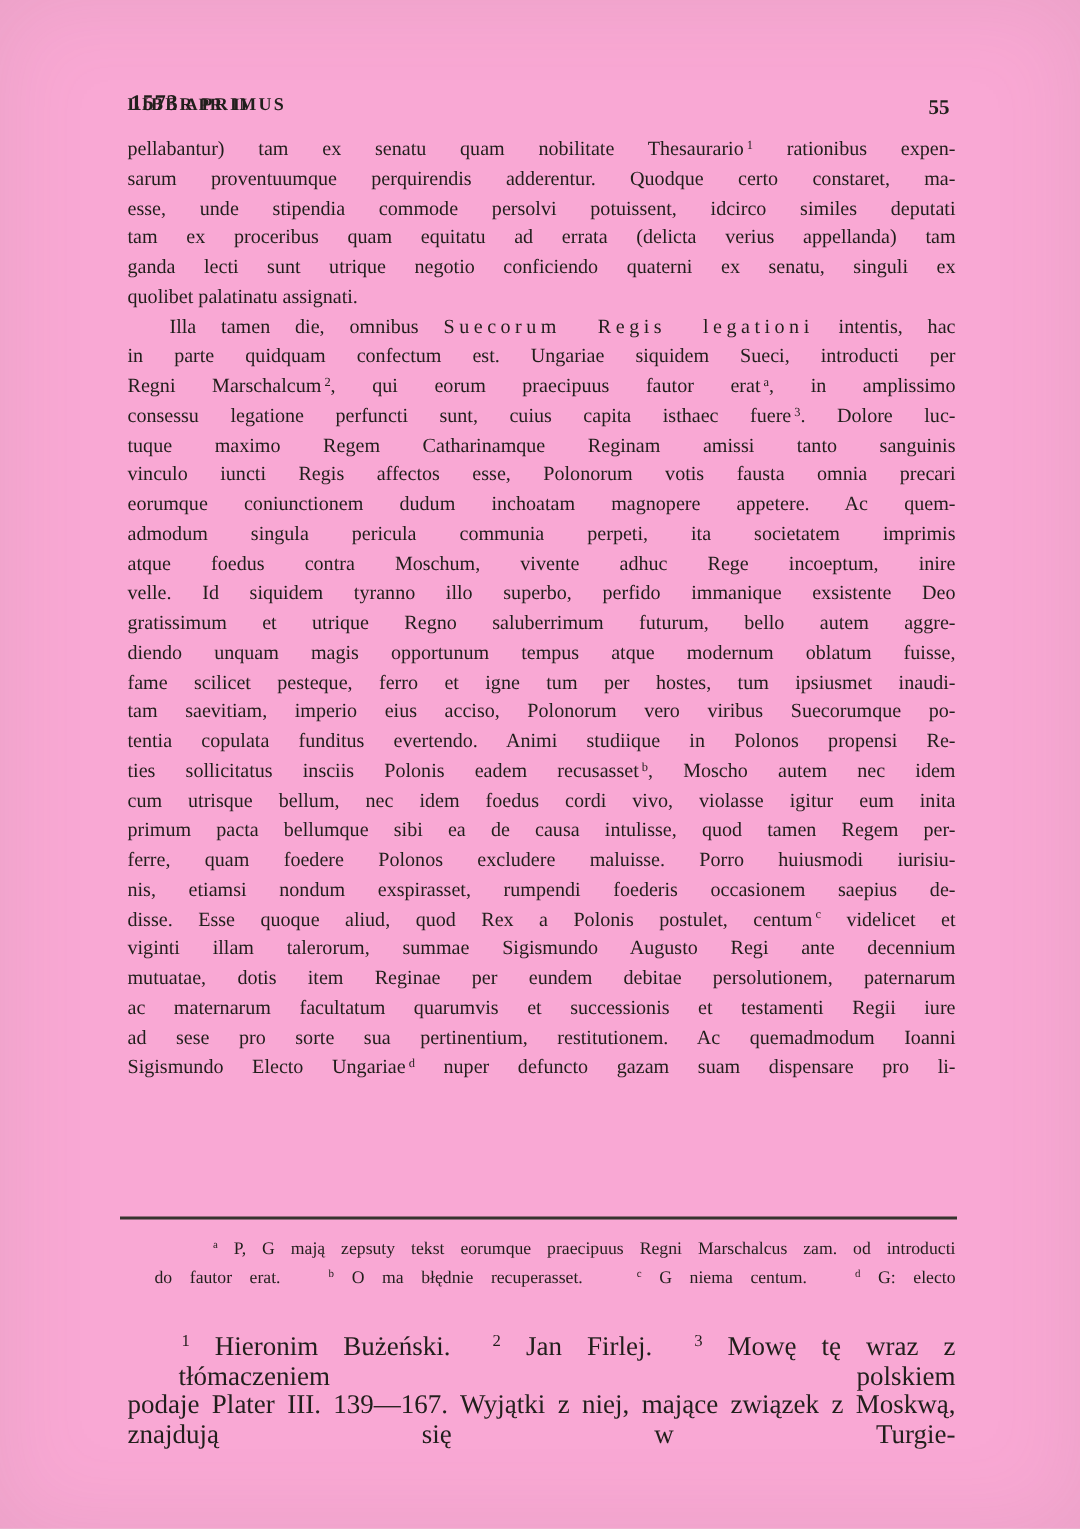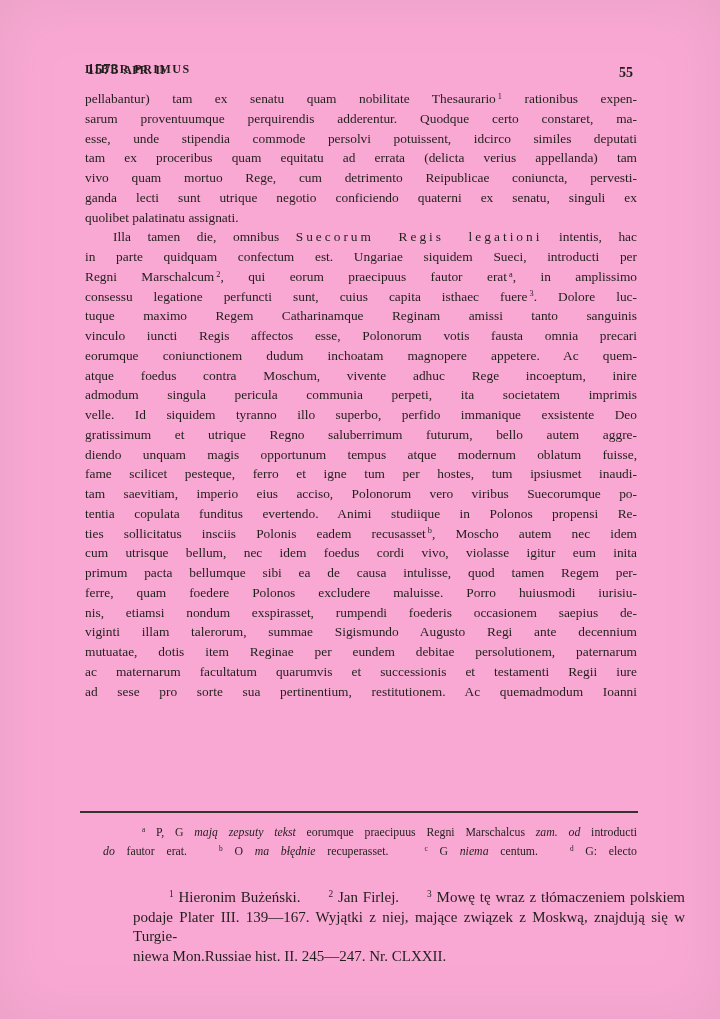--- a/index.html
+++ b/index.html
@@ -26,33 +26,33 @@
     position:absolute;top:76px;left:85px;width:552px;
     font-size:13.4px;line-height:19.75px;margin-top:13px;
   }
   .line{text-align:justify;text-align-last:justify;}
   .line.last{text-align-last:left;}
   .gap{display:inline-block;height:1px;}
   sup{
     font-size:0.62em;line-height:0;vertical-align:baseline;
     position:relative;top:-0.5em;margin-left:2px;
   }
-  .it{font-style:italic;}
+  .it{}
   .spaced{letter-spacing:3px;word-spacing:5px;}
   
   .fn-rule{position:absolute;top:811px;left:80px;width:558px;height:0;
     border-top:2px solid #36332e;}
   
   .fn-letters{
     position:absolute;top:823px;left:85px;width:552px;
     font-size:11.8px;line-height:19px;
   }
   .fn-numbers{
     position:absolute;top:888px;left:85px;width:552px;
-    font-size:15px;line-height:19.5px;margin-left:48px;
+    font-size:18px;line-height:19.5px;
   }
 </style>
 </head>
 <body>
 
 <div class="page">
 
   <div class="header">
     <div class="h-date">
       <span class="h-year">1573</span>
@@ -60,55 +60,55 @@
     </div>
     <div class="h-title">LIBER PRIMUS</div>
     <div class="h-page">55</div>
   </div>
 
   <div class="body-text">
       <div class="line">pellabantur) tam ex senatu quam nobilitate Thesaurario<sup>1</sup> rationibus expen-</div>
       <div class="line">sarum proventuumque perquirendis adderentur. Quodque certo constaret, ma-</div>
       <div class="line">esse, unde stipendia commode persolvi potuissent, idcirco similes deputati</div>
       <div class="line">tam ex proceribus quam equitatu ad errata (delicta verius appellanda) tam</div>
-      <div class="line">vivo quam mortuo Rege, cum detrimento Reipublicae coniuncta, pervesti-</div>
       <div class="line">ganda lecti sunt utrique negotio conficiendo quaterni ex senatu, singuli ex</div>
       <div class="line last">quolibet palatinatu assignati.</div>
       <div class="line" style="padding-left: 28px;">Illa tamen die, omnibus <span class="spaced">Suecorum Regis legationi</span> intentis, hac</div>
       <div class="line">in parte quidquam confectum est. Ungariae siquidem Sueci, introducti per</div>
       <div class="line">Regni Marschalcum<sup>2</sup>, qui eorum praecipuus fautor erat<sup>a</sup>, in amplissimo</div>
       <div class="line">consessu legatione perfuncti sunt, cuius capita isthaec fuere<sup>3</sup>. Dolore luc-</div>
       <div class="line">tuque maximo Regem Catharinamque Reginam amissi tanto sanguinis</div>
       <div class="line">vinculo iuncti Regis affectos esse, Polonorum votis fausta omnia precari</div>
       <div class="line">eorumque coniunctionem dudum inchoatam magnopere appetere. Ac quem-</div>
+      <div class="line">admodum singula pericula communia perpeti, ita societatem imprimis</div>
       <div class="line">atque foedus contra Moschum, vivente adhuc Rege incoeptum, inire</div>
-      <div class="line">admodum singula pericula communia perpeti, ita societatem imprimis</div>
       <div class="line">velle. Id siquidem tyranno illo superbo, perfido immanique exsistente Deo</div>
       <div class="line">gratissimum et utrique Regno saluberrimum futurum, bello autem aggre-</div>
       <div class="line">diendo unquam magis opportunum tempus atque modernum oblatum fuisse,</div>
       <div class="line">fame scilicet pesteque, ferro et igne tum per hostes, tum ipsiusmet inaudi-</div>
       <div class="line">tam saevitiam, imperio eius acciso, Polonorum vero viribus Suecorumque po-</div>
       <div class="line">tentia copulata funditus evertendo. Animi studiique in Polonos propensi Re-</div>
       <div class="line">ties sollicitatus insciis Polonis eadem recusasset<sup>b</sup>, Moscho autem nec idem</div>
       <div class="line">cum utrisque bellum, nec idem foedus cordi vivo, violasse igitur eum inita</div>
       <div class="line">primum pacta bellumque sibi ea de causa intulisse, quod tamen Regem per-</div>
       <div class="line">ferre, quam foedere Polonos excludere maluisse. Porro huiusmodi iurisiu-</div>
       <div class="line">nis, etiamsi nondum exspirasset, rumpendi foederis occasionem saepius de-</div>
+      <div class="line">disse. Esse quoque aliud, quod Rex a Polonis postulet, centum<sup>c</sup> videlicet et</div>
       <div class="line">viginti illam talerorum, summae Sigismundo Augusto Regi ante decennium</div>
       <div class="line">mutuatae, dotis item Reginae per eundem debitae persolutionem, paternarum</div>
       <div class="line">ac maternarum facultatum quarumvis et successionis et testamenti Regii iure</div>
       <div class="line">ad sese pro sorte sua pertinentium, restitutionem. Ac quemadmodum Ioanni</div>
+      <div class="line">Sigismundo Electo Ungariae<sup>d</sup> nuper defuncto gazam suam dispensare pro li-</div>
     </div>
 
   <div class="fn-rule"></div>
 
   <div class="fn-letters">
       <div class="line" style="padding-left: 55px;"><sup>a</sup> P, G <span class="it">mają zepsuty tekst</span> eorumque praecipuus Regni Marschalcus <span class="it">zam. od</span> introducti</div>
       <div class="line" style="padding-left: 18px;"><span class="it">do</span> fautor erat.<span class="gap" style="width: 30px;"></span><sup>b</sup> O <span class="it">ma błędnie</span> recuperasset.<span class="gap" style="width: 34px;"></span><sup>c</sup> G <span class="it">niema</span> centum.<span class="gap" style="width: 30px;"></span><sup>d</sup> G: electo</div>
     </div>
 
   <div class="fn-numbers">
       <div class="line" style="padding-left: 34px;"><sup>1</sup> Hieronim Bużeński.<span class="gap" style="width: 26px;"></span><sup>2</sup> Jan Firlej.<span class="gap" style="width: 26px;"></span><sup>3</sup> Mowę tę wraz z tłómaczeniem polskiem</div>
       <div class="line">podaje Plater III. 139—167. Wyjątki z niej, mające związek z Moskwą, znajdują się w Turgie-</div>
-      <div class="line last">niewa Mon.Russiae hist. II. 245—247. Nr. CLXXII.</div>
     </div>
 
 </div>
 
 </body></html>

